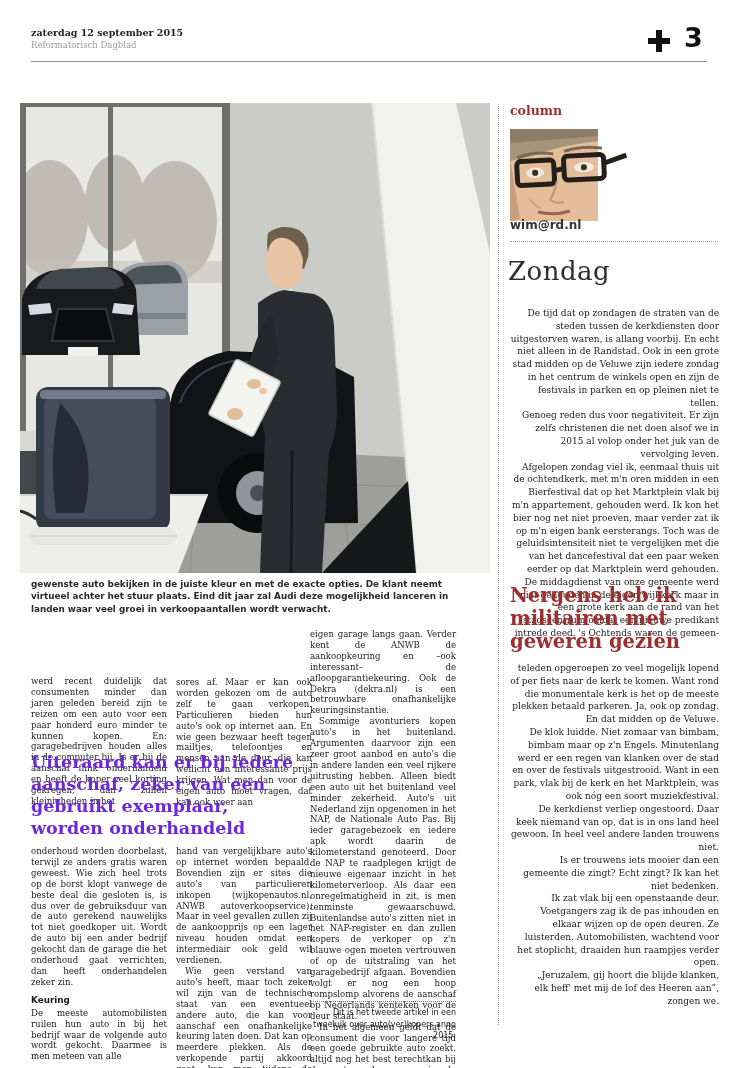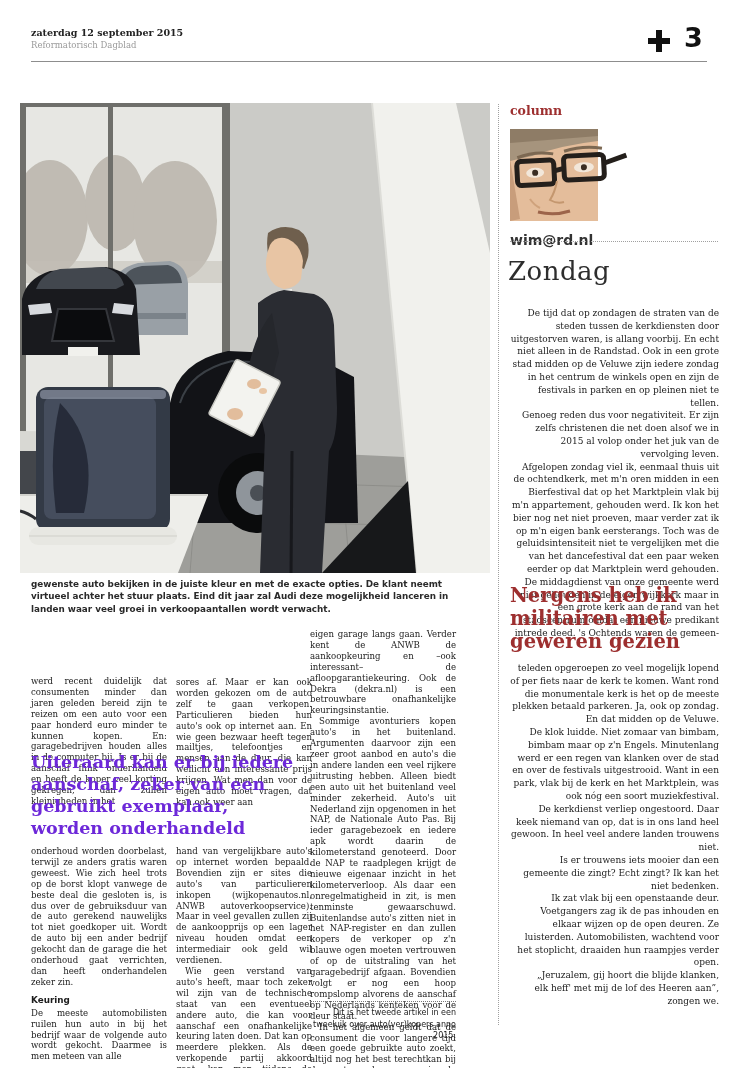--- a/index.html
+++ b/index.html
@@ -38,22 +38,22 @@
   .quote1{left:31px;top:751px;width:266px;color:#6d28d9;font-weight:bold;
     font-size:17.5px;line-height:22px;}
   .footnote{left:310px;top:1001px;width:146px;border-top:1px dotted #777;
     padding-top:5px;font-family:"DejaVu Sans",sans-serif;font-weight:normal;
     font-size:8px;line-height:11.5px;color:#222;text-align:right;}
 
   
   .vsep{left:498px;top:104px;height:921px;width:0;border-left:1px dotted #a0a0a0;}
   .col-label{left:510px;top:103px;color:#9d2f2f;font-weight:bold;font-size:12.5px;}
   .col-photo{left:510px;top:129px;width:120px;height:92px;}
-  .col-email{left:510px;top:232px;font-family:"DejaVu Sans",sans-serif;
-    font-weight:bold;font-size:14px;color:#333;}
+  .col-email{left:510px;top:218px;font-family:"DejaVu Sans",sans-serif;
+    font-weight:bold;font-size:12px;color:#333;}
   .col-dotrule{left:510px;top:241px;width:208px;border-top:1px dotted #a0a0a0;}
   .col-title{left:508px;top:256px;font-size:26px;font-weight:normal;color:#2d2d2d;letter-spacing:0.5px;}
   .ctxt{font-size:9px;line-height:12.8px;text-align:right;color:#1c1c1c;width:209px;}
   .ctxt p.ind{text-indent:8px;}
   .ca{left:510px;top:307px;}
   .cb{left:510px;top:662px;}
   .quote2{left:510px;top:584px;width:200px;color:#9d2f2f;font-weight:bold;
     font-size:19.5px;line-height:23px;}
 </style>
 </head>

